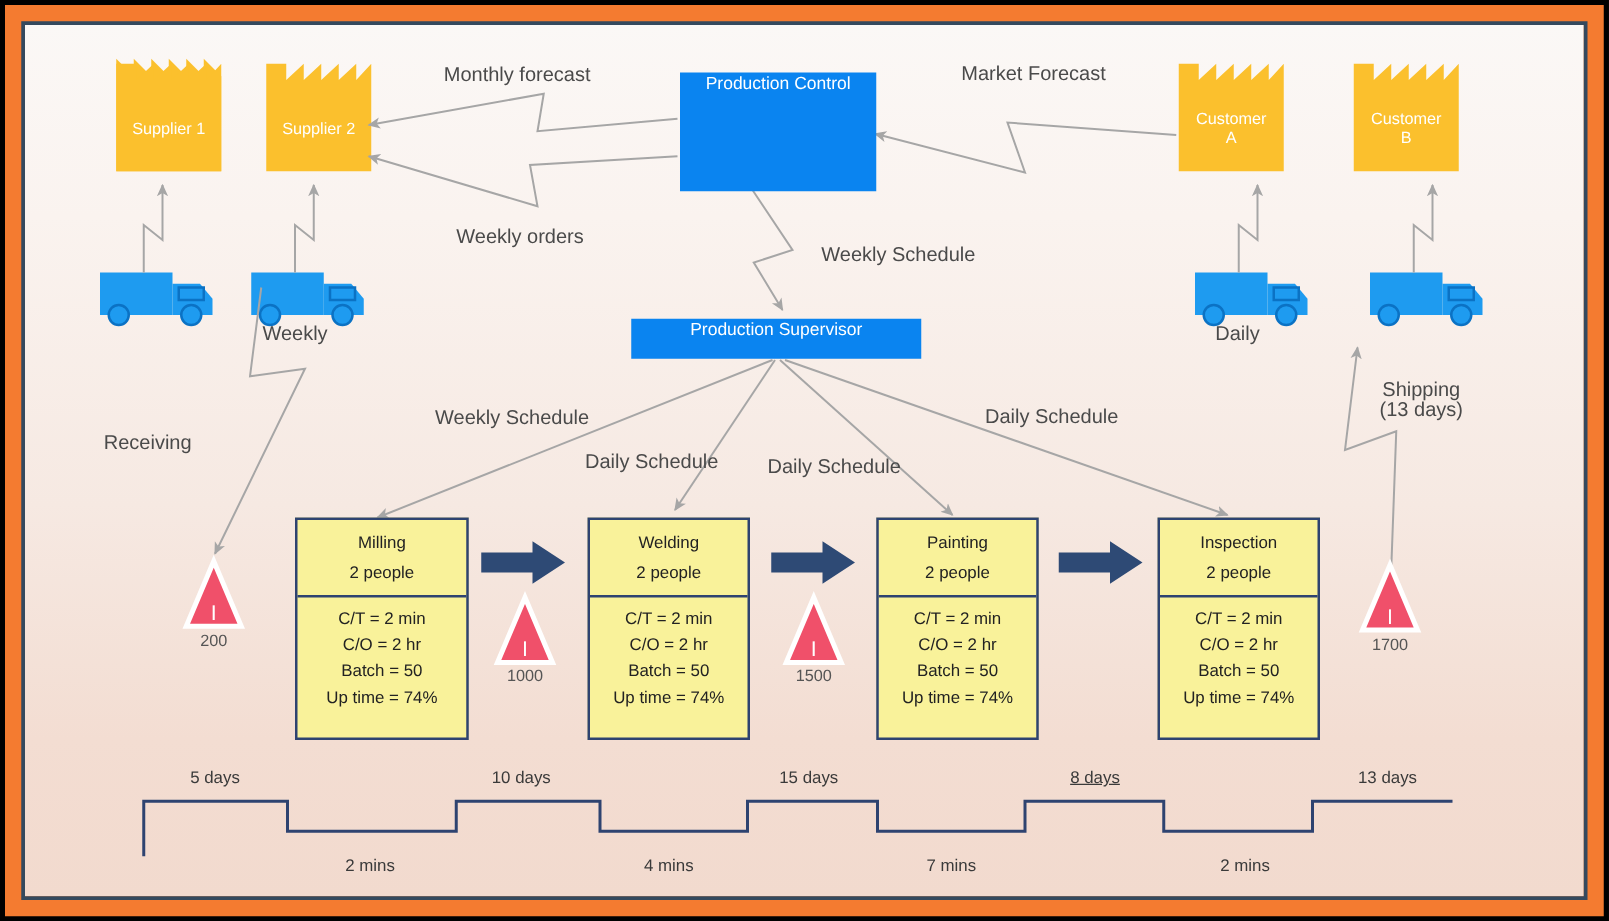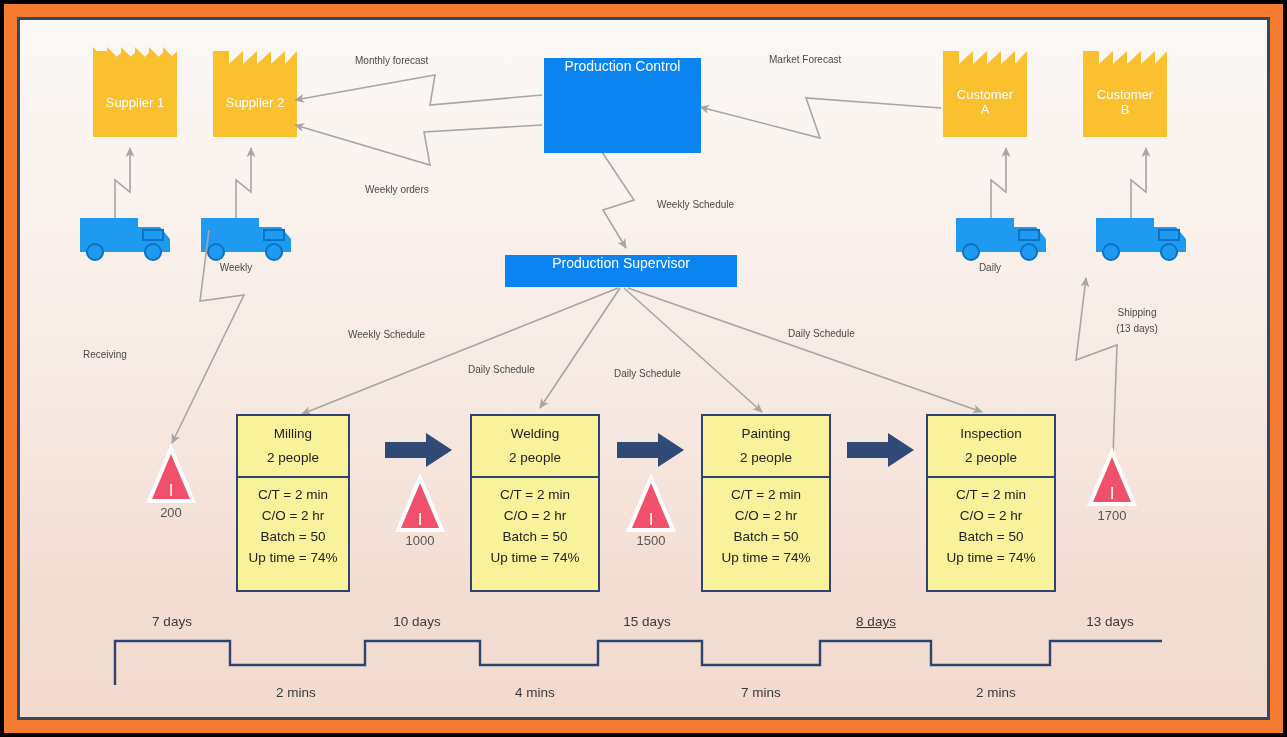--- a/index.html
+++ b/index.html
@@ -53,21 +53,21 @@
   .proc-body{
     text-align:center;color:#222;font-size:13.5px;line-height:21px;
     padding-top:6px;
   }
 
   .inv-label{
     position:absolute;text-align:center;color:#555;font-size:13px;
   }
 
   .flow-label{
-    position:absolute;color:#4a4a4a;font-size:10px;white-space:pre-line;
+    position:absolute;color:#4a4a4a;font-size:16px;white-space:pre-line;
     line-height:16px;
   }
   .flow-label.ctr{text-align:center;}
 
   .tl-label{
     position:absolute;color:#3a3a3a;font-size:13.5px;text-align:center;
   }
 
   #watermark{
     position:absolute;right:14px;bottom:4px;
@@ -230,21 +230,21 @@
     <div class="flow-label" style="left:335px;top:33px;">Monthly forecast</div>
     <div class="flow-label" style="left:345px;top:162px;">Weekly orders</div>
     <div class="flow-label" style="left:749px;top:32px;">Market Forecast</div>
     <div class="flow-label" style="left:637px;top:177px;">Weekly Schedule</div>
     <div class="flow-label" style="left:328px;top:307px;">Weekly Schedule</div>
     <div class="flow-label" style="left:448px;top:342px;">Daily Schedule</div>
     <div class="flow-label" style="left:594px;top:346px;">Daily Schedule</div>
     <div class="flow-label" style="left:768px;top:306px;">Daily Schedule</div>
     <div class="flow-label" style="left:63px;top:327px;">Receiving</div>
 
-    <div class="proc-box" style="left:216px;top:394px;width:114px;height:178px;">
+    <div class="proc-box" style="left:216px;top:394px;width:139px;height:178px;">
       <div class="proc-head">
         <div>Milling</div>
         <div>2 people</div>
       </div>
       <div class="proc-body">
         <div>C/T = 2 min</div>
         <div>C/O = 2 hr</div>
         <div>Batch = 50</div>
         <div>Up time = 74%</div>
       </div>
@@ -287,21 +287,21 @@
         <div>Batch = 50</div>
         <div>Up time = 74%</div>
       </div>
     </div>
 
     <div class="inv-label" style="left:111px;top:485px;width:80px;">200</div>
     <div class="inv-label" style="left:360px;top:513px;width:80px;">1000</div>
     <div class="inv-label" style="left:591px;top:513px;width:80px;">1500</div>
     <div class="inv-label" style="left:1052px;top:488px;width:80px;">1700</div>
 
-    <div class="tl-label" style="left:112px;top:594px;width:80px;">7 days</div>
+    <div class="tl-label" style="left:112px;top:594px;width:80px;">5 days</div>
     <div class="tl-label" style="left:357px;top:594px;width:80px;">10 days</div>
     <div class="tl-label" style="left:587px;top:594px;width:80px;">15 days</div>
     <div class="tl-label" style="left:816px;top:594px;width:80px;text-decoration:underline;">8 days</div>
     <div class="tl-label" style="left:1050px;top:594px;width:80px;">13 days</div>
 
     <div class="tl-label" style="left:236px;top:665px;width:80px;">2 mins</div>
     <div class="tl-label" style="left:475px;top:665px;width:80px;">4 mins</div>
     <div class="tl-label" style="left:701px;top:665px;width:80px;">7 mins</div>
     <div class="tl-label" style="left:936px;top:665px;width:80px;">2 mins</div>
 

